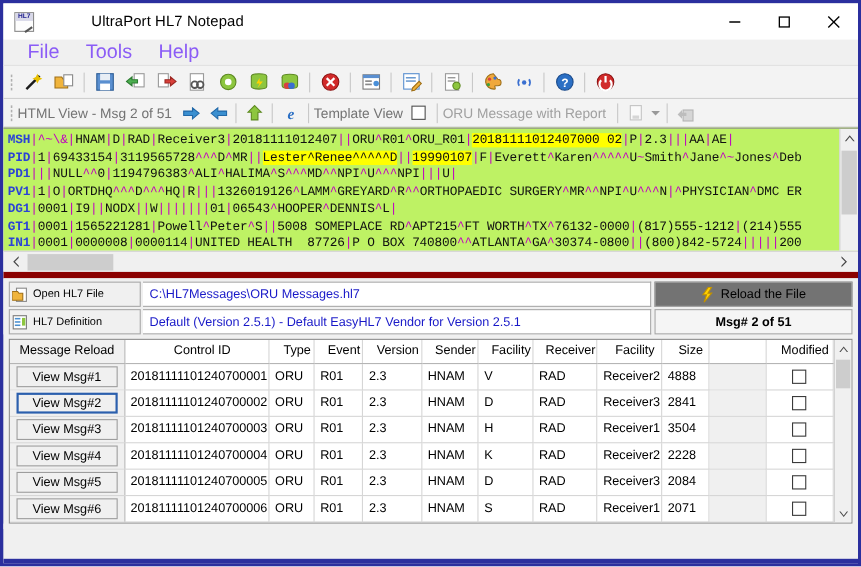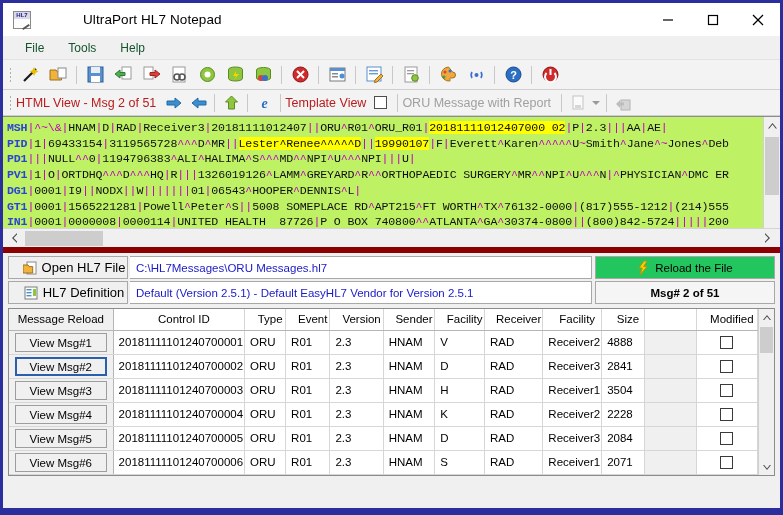--- a/index.html
+++ b/index.html
@@ -63,21 +63,21 @@
 
   
   .menubar {
     height: 24px;
     background: #f0f0f0;
     display: flex; align-items: center;
     padding-left: 10px;
     border-bottom: 1px solid #e2e2e2;
   }
   .menuitem {
-    font-size: 12px; color: #14532d;
+    font-size: 18px; color: #8b5cf6;
     padding: 3px 12px;
   }
 
   
   .toolbar {
     height: 30px;
     background: #f3f3f3;
     border-bottom: 1px solid #cfcfcf;
     display: flex; align-items: center;
     padding-left: 4px;
@@ -97,21 +97,21 @@
 
   
   .viewbar {
     height: 26px;
     background: #f3f3f3;
     border-bottom: 1px solid #cfcfcf;
     display: flex; align-items: center;
     padding-left: 4px;
     position: relative;
   }
-  .viewbar .lbl { font-size: 12.5px; color: #b91c1c; margin-right: 6px; }
+  .viewbar .lbl { font-size: 12.5px; color: #737373; margin-right: 6px; }
   .viewbar .lbl.dim { color: #a0a0a0; }
   .navbtn { width: 24px; height: 22px; display:flex; align-items:center; justify-content:center; }
   .chk-box {
     width: 13px; height: 13px;
     border: 1px solid #4d4d4d;
     background: #fff;
     margin: 0 6px 0 2px;
   }
 
   
@@ -173,39 +173,39 @@
   .midpanel {
     background: #f0f0f0;
     padding: 3px 5px 0 5px;
   }
   .frow { display: flex; height: 23px; margin-bottom: 2px; }
   .fbtn {
     width: 120px;
     background: #f0f0f0;
     border: 1px solid #a8a8a8;
     display: flex; align-items: center;
-    padding-left: 12px;
-    font-size: 13px; color: #000; justify-content: center;
+    padding-left: 2px;
+    font-size: 10px; color: #000;
   }
   .fbtn .ic { margin-right: 5px; display: flex; }
   .fval {
     flex: 1;
     background: #ffffff;
     border: 1px solid #a8a8a8;
     border-left: none;
     display: flex; align-items: center;
     padding-left: 6px;
     font-size: 11.5px; color: #1919c8;
     margin-left: 2px;
     overflow: hidden; white-space: nowrap;
   }
   .fright {
     width: 180px;
     margin-left: 3px;
-    background: #22c55e;
+    background: #737373;
     border: 1px solid #a8a8a8;
     display: flex; align-items: center; justify-content: center;
     font-size: 11.5px; color: #000;
   }
   .fright.bold { font-weight: bold; background: #f5f5f5; }
   .fright .ic { margin-right: 5px; display: flex; }
 
   
   .tablewrap {
     margin: 4px 5px 0 5px;

